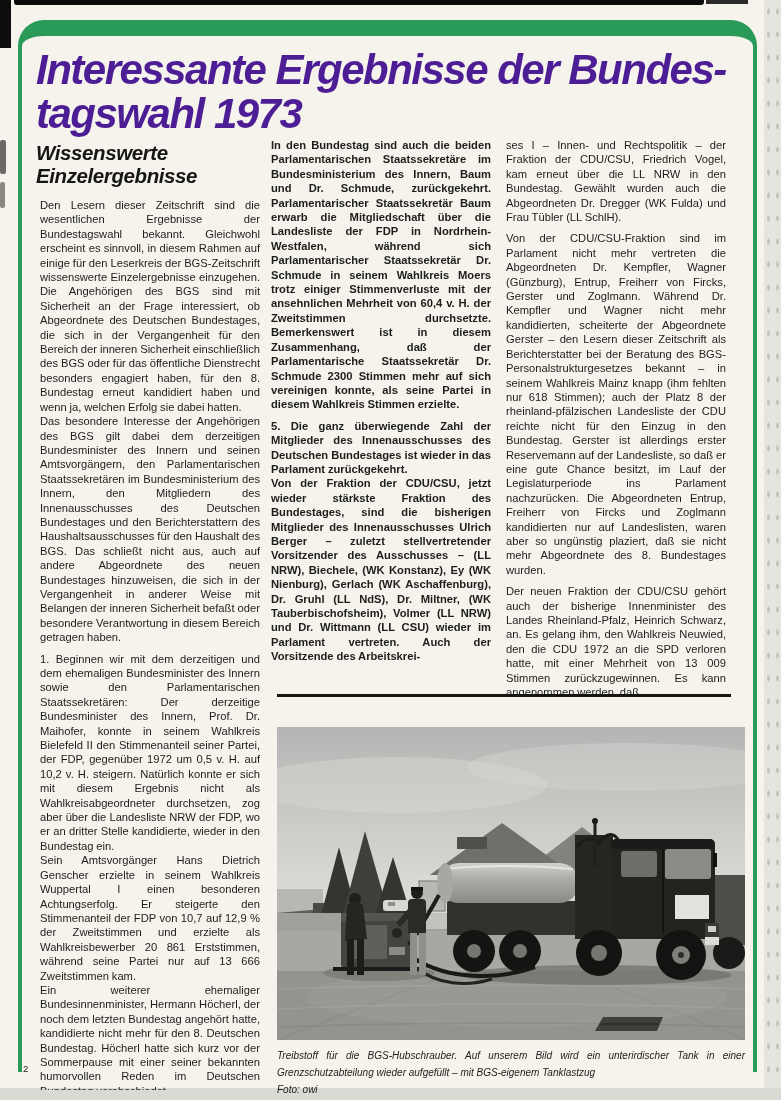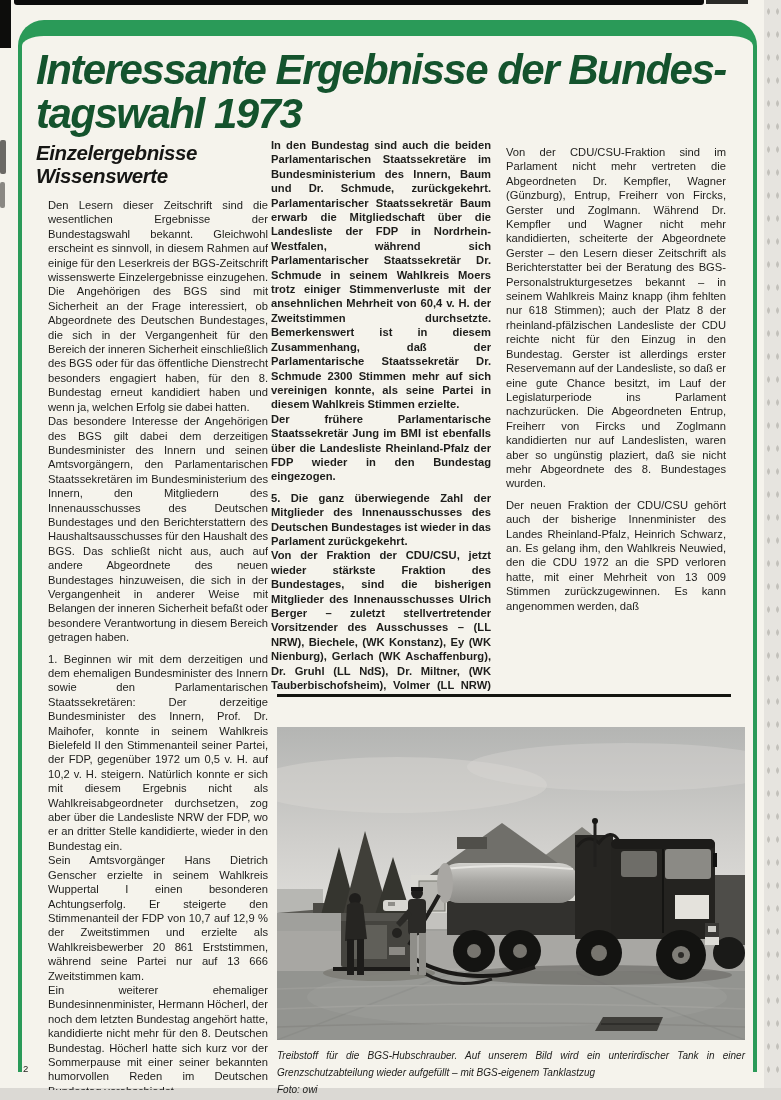--- a/index.html
+++ b/index.html
@@ -26,37 +26,37 @@
     border-top:16px solid var(--accent-green,#2a9a58);
     border-left:4px solid var(--accent-green,#2a9a58);
     border-right:4px solid var(--accent-green,#2a9a58);
     border-bottom:none;border-radius:26px 26px 0 0;
     box-sizing:border-box;
   }
   
   .title{
     position:absolute;left:36px;top:48px;margin:0;width:712px;
     font-size:42px;line-height:44px;font-weight:bold;font-style:italic;
-    letter-spacing:-1.5px;color:#14532d;white-space:nowrap;
+    letter-spacing:-1.5px;color:#4c1d95;white-space:nowrap;
   }
   .subtitle{
     position:absolute;left:36px;top:141px;margin:0;
     font-size:20.5px;line-height:23px;font-weight:bold;font-style:italic;
     letter-spacing:-0.4px;color:#161614;white-space:nowrap;
   }
   
   .col{
     position:absolute;width:220px;text-align:justify;
     font-size:11.2px;line-height:14.4px;color:#1d1d1b;
     hyphens:auto;-webkit-hyphens:auto;word-spacing:-0.3px;
     overflow:hidden;
   }
   .col p{margin:0;}
   .col p.gap{margin-top:7px;}
-  .col1{left:48px;top:198px;height:892px;}
+  .col1{left:40px;top:198px;height:892px;}
   .col2{left:271px;top:138px;height:556px;font-weight:bold;}
   .col3{left:506px;top:138px;height:556px;}
   
   .rule{position:absolute;left:277px;top:694px;width:454px;height:2.5px;background:#141410;}
   .photo{position:absolute;left:277px;top:727px;width:468px;height:313px;margin:0;}
   .photo svg{display:block;width:468px;height:313px;}
   .caption{
     position:absolute;left:277px;top:1047px;width:468px;
     font-style:italic;font-size:10px;line-height:17px;color:#1c1c1a;
   }
@@ -78,40 +78,40 @@
   <div class="edge-bottom"></div>
 
   <div class="green-frame"></div>
 
   <h1 class="title">
     <div>Interessante Ergebnisse der Bundes-</div>
     <div>tagswahl 1973</div>
   </h1>
 
   <h2 class="subtitle">
+    <div>Wissenswerte</div>
     <div>Einzelergebnisse</div>
-    <div>Wissenswerte</div>
   </h2>
 
   <div class="col col1">
     <p>Den Lesern dieser Zeitschrift sind die wesentlichen Ergebnisse der Bundestagswahl bekannt. Gleichwohl erscheint es sinnvoll, in diesem Rahmen auf einige für den Leserkreis der BGS-Zeitschrift wissenswerte Einzelergebnisse einzugehen. Die Angehörigen des BGS sind mit Sicherheit an der Frage interessiert, ob Abgeordnete des Deutschen Bundestages, die sich in der Vergangenheit für den Bereich der inneren Sicherheit einschließlich des BGS oder für das öffentliche Dienstrecht besonders engagiert haben, für den 8. Bundestag erneut kandidiert haben und wenn ja, welchen Erfolg sie dabei hatten.</p>
     <p>Das besondere Interesse der Angehörigen des BGS gilt dabei dem derzeitigen Bundesminister des Innern und seinen Amtsvorgängern, den Parlamentarischen Staatssekretären im Bundesministerium des Innern, den Mitgliedern des Innenausschusses des Deutschen Bundestages und den Berichterstattern des Haushaltsausschusses für den Haushalt des BGS. Das schließt nicht aus, auch auf andere Abgeordnete des neuen Bundestages hinzuweisen, die sich in der Vergangenheit in anderer Weise mit Belangen der inneren Sicherheit befaßt oder besondere Verantwortung in diesem Bereich getragen haben.</p>
     <p class="gap">1. Beginnen wir mit dem derzeitigen und dem ehemaligen Bundesminister des Innern sowie den Parlamentarischen Staatssekretären: Der derzeitige Bundesminister des Innern, Prof. Dr. Maihofer, konnte in seinem Wahlkreis Bielefeld II den Stimmenanteil seiner Partei, der FDP, gegenüber 1972 um 0,5 v. H. auf 10,2 v. H. steigern. Natürlich konnte er sich mit diesem Ergebnis nicht als Wahlkreisabgeordneter durchsetzen, zog aber über die Landesliste NRW der FDP, wo er an dritter Stelle kandidierte, wieder in den Bundestag ein.</p>
     <p>Sein Amtsvorgänger Hans Dietrich Genscher erzielte in seinem Wahlkreis Wuppertal I einen besonderen Achtungserfolg. Er steigerte den Stimmenanteil der FDP von 10,7 auf 12,9 % der Zweitstimmen und erzielte als Wahlkreisbewerber 20 861 Erststimmen, während seine Partei nur auf 13 666 Zweitstimmen kam.</p>
     <p>Ein weiterer ehemaliger Bundesinnenminister, Hermann Höcherl, der noch dem letzten Bundestag angehört hatte, kandidierte nicht mehr für den 8. Deutschen Bundestag. Höcherl hatte sich kurz vor der Sommerpause mit einer seiner bekannten humorvollen Reden im Deutschen Bundestag verabschiedet.</p>
   </div>
 
   <div class="col col2">
     <p>In den Bundestag sind auch die beiden Parlamentarischen Staatssekretäre im Bundesministerium des Innern, Baum und Dr. Schmude, zurückgekehrt. Parlamentarischer Staatssekretär Baum erwarb die Mitgliedschaft über die Landesliste der FDP in Nordrhein-Westfalen, während sich Parlamentarischer Staatssekretär Dr. Schmude in seinem Wahlkreis Moers trotz einiger Stimmenverluste mit der ansehnlichen Mehrheit von 60,4 v. H. der Zweitstimmen durchsetzte. Bemerkenswert ist in diesem Zusammenhang, daß der Parlamentarische Staatssekretär Dr. Schmude 2300 Stimmen mehr auf sich vereinigen konnte, als seine Partei in diesem Wahlkreis Stimmen erzielte.</p>
-    <p>Der frühere Parlamentarische Staatssekretär Jung im BMI ist ebenfalls über die Landesliste Rheinland-Pfalz der FDP wieder in den Bundestag eingezogen.</p>
     <p class="gap">5. Die ganz überwiegende Zahl der Mitglieder des Innenausschusses des Deutschen Bundestages ist wieder in das Parlament zurückgekehrt.</p>
     <p>Von der Fraktion der CDU/CSU, jetzt wieder stärkste Fraktion des Bundestages, sind die bisherigen Mitglieder des Innenausschusses Ulrich Berger – zuletzt stellvertretender Vorsitzender des Ausschusses – (LL NRW), Biechele, (WK Konstanz), Ey (WK Nienburg), Gerlach (WK Aschaffenburg), Dr. Gruhl (LL NdS), Dr. Miltner, (WK Tauberbischofsheim), Volmer (LL NRW) und Dr. Wittmann (LL CSU) wieder im Parlament vertreten. Auch der Vorsitzende des Arbeitskrei-</p>
   </div>
 
   <div class="col col3">
+    <p>ses I – Innen- und Rechtspolitik – der Fraktion der CDU/CSU, Friedrich Vogel, kam erneut über die LL NRW in den Bundestag. Gewählt wurden auch die Abgeordneten Dr. Dregger (WK Fulda) und Frau Tübler (LL SchlH).</p>
     <p class="gap">Von der CDU/CSU-Fraktion sind im Parlament nicht mehr vertreten die Abgeordneten Dr. Kempfler, Wagner (Günzburg), Entrup, Freiherr von Fircks, Gerster und Zoglmann. Während Dr. Kempfler und Wagner nicht mehr kandidierten, scheiterte der Abgeordnete Gerster – den Lesern dieser Zeitschrift als Berichterstatter bei der Beratung des BGS-Personalstrukturgesetzes bekannt – in seinem Wahlkreis Mainz knapp (ihm fehlten nur 618 Stimmen); auch der Platz 8 der rheinland-pfälzischen Landesliste der CDU reichte nicht für den Einzug in den Bundestag. Gerster ist allerdings erster Reservemann auf der Landesliste, so daß er eine gute Chance besitzt, im Lauf der Legislaturperiode ins Parlament nachzurücken. Die Abgeordneten Entrup, Freiherr von Fircks und Zoglmann kandidierten nur auf Landeslisten, waren aber so ungünstig plaziert, daß sie nicht mehr Abgeordnete des 8. Bundestages wurden.</p>
     <p class="gap">Der neuen Fraktion der CDU/CSU gehört auch der bisherige Innenminister des Landes Rheinland-Pfalz, Heinrich Schwarz, an. Es gelang ihm, den Wahlkreis Neuwied, den die CDU 1972 an die SPD verloren hatte, mit einer Mehrheit von 13 009 Stimmen zurückzugewinnen. Es kann angenommen werden, daß</p>
   </div>
 
   <div class="rule"></div>
 
   <figure class="photo">
     <svg viewBox="0 0 468 313" xmlns="http://www.w3.org/2000/svg">
       <defs>
         <linearGradient id="g-sky" x1="0" y1="0" x2="0" y2="1">

